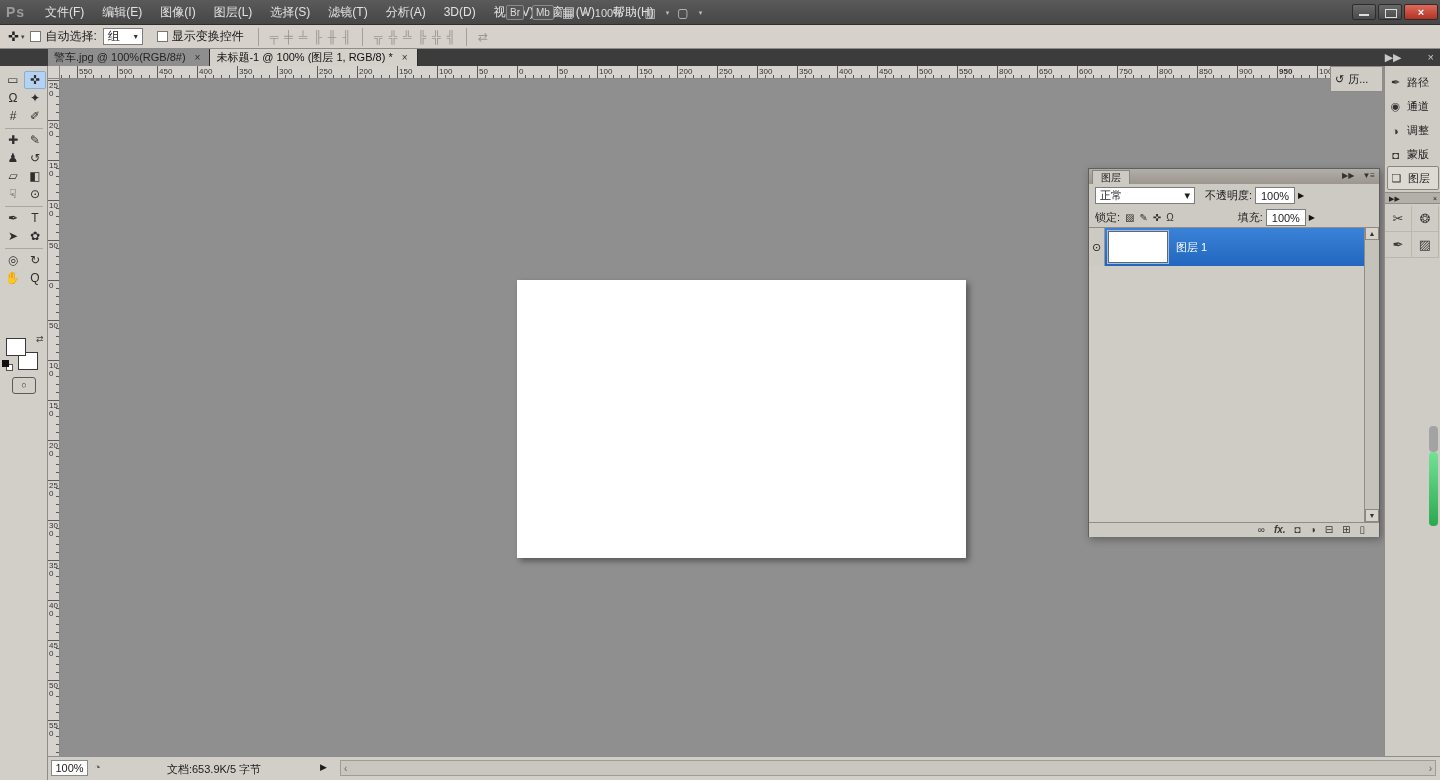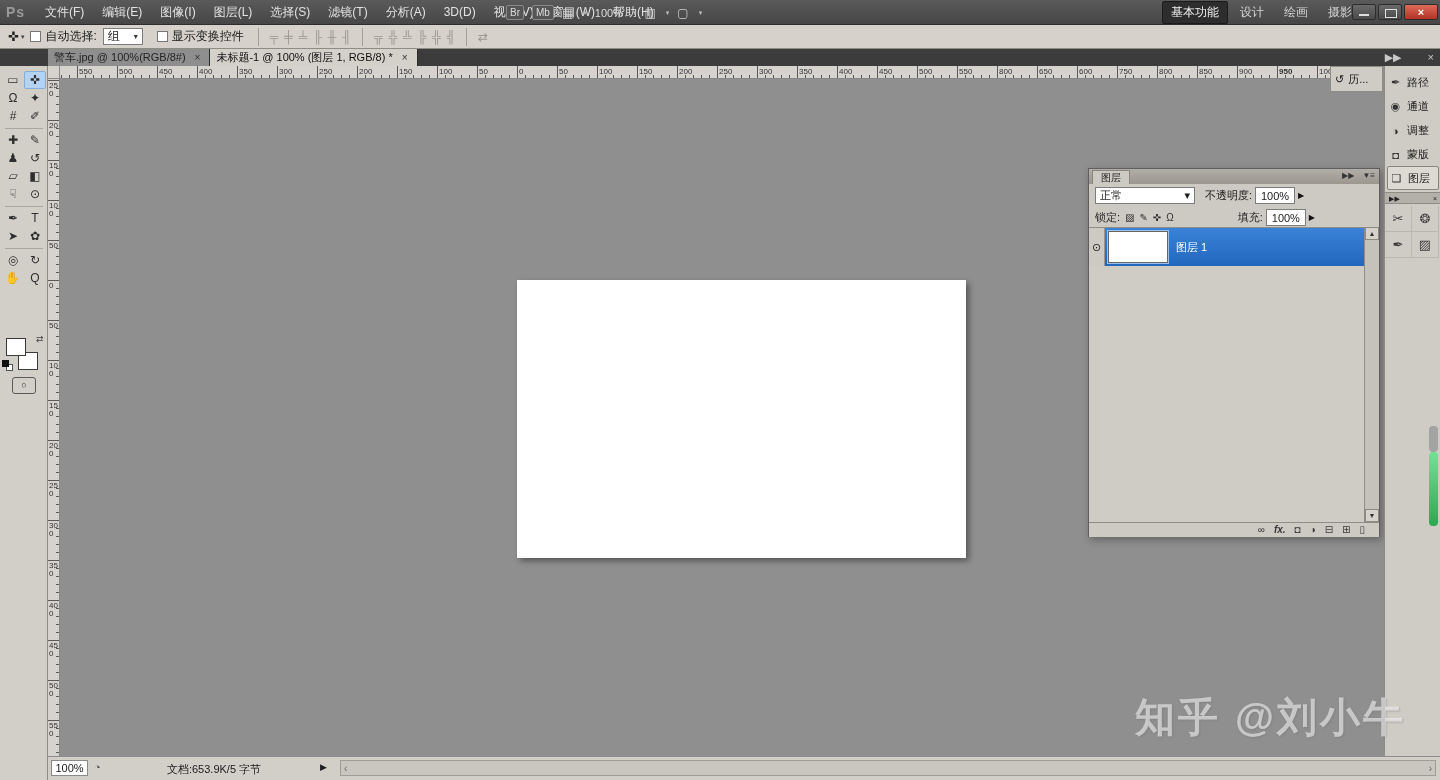--- a/index.html
+++ b/index.html
@@ -148,27 +148,20 @@
       <span class="badge">Mb</span>
       <span class="abicon">▦</span>
         <span class="caret">▾</span>
       <span class="appzoom">100%</span>
         <span class="caret">▾</span>
       <span class="abicon">▥</span>
         <span class="caret">▾</span>
       <span class="abicon">▢</span>
         <span class="caret">▾</span>
     </div>
-    <div id="workspaces" class="abs">
-        <span class="ws-btn active">基本功能</span>
-        <span class="ws-btn">设计</span>
-        <span class="ws-btn">绘画</span>
-        <span class="ws-btn">摄影</span>
-        <span id="ws-more">»</span>
-      </div>
     <div id="win-controls" class="abs">
       <span class="win-btn" id="win-min"></span>
       <span class="win-btn" id="win-restore"></span>
       <span class="win-btn" id="win-close">×</span>
     </div>
   </div>
 
   <div id="optionsbar" class="abs">
     <span id="opt-tool">✜</span>
     <span class="opt-caret">▾</span>
@@ -643,15 +636,14 @@
     <div id="sb-zoom" class="abs">100%</div>
     <div id="sb-clock" class="abs">◔</div>
     <div id="sb-doc" class="abs">文档:653.9K/5 字节</div>
     <div id="sb-expand" class="abs">▶</div>
     <div id="sb-track" class="abs">
       <span>‹</span>
       <span>›</span>
     </div>
   </div>
 
-  <div id="wm-zhihu" class="abs">知乎 @刘小牛</div>
 
 </div>
 
 </body></html>

